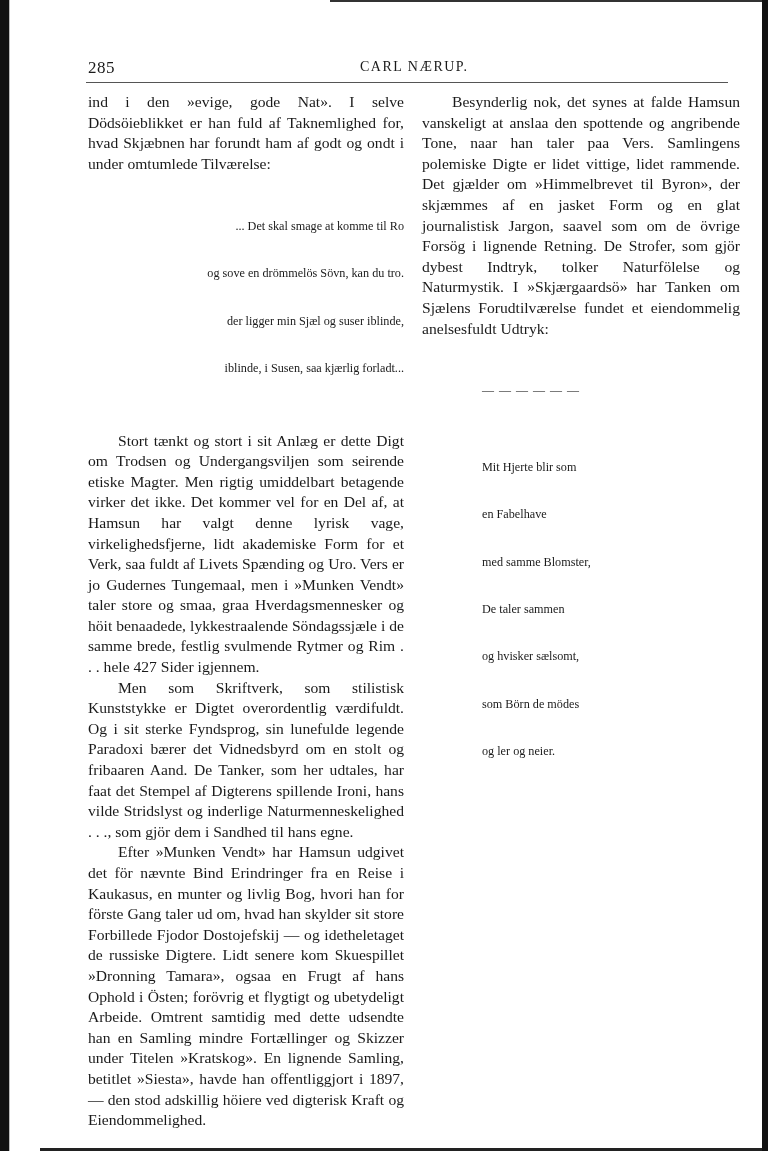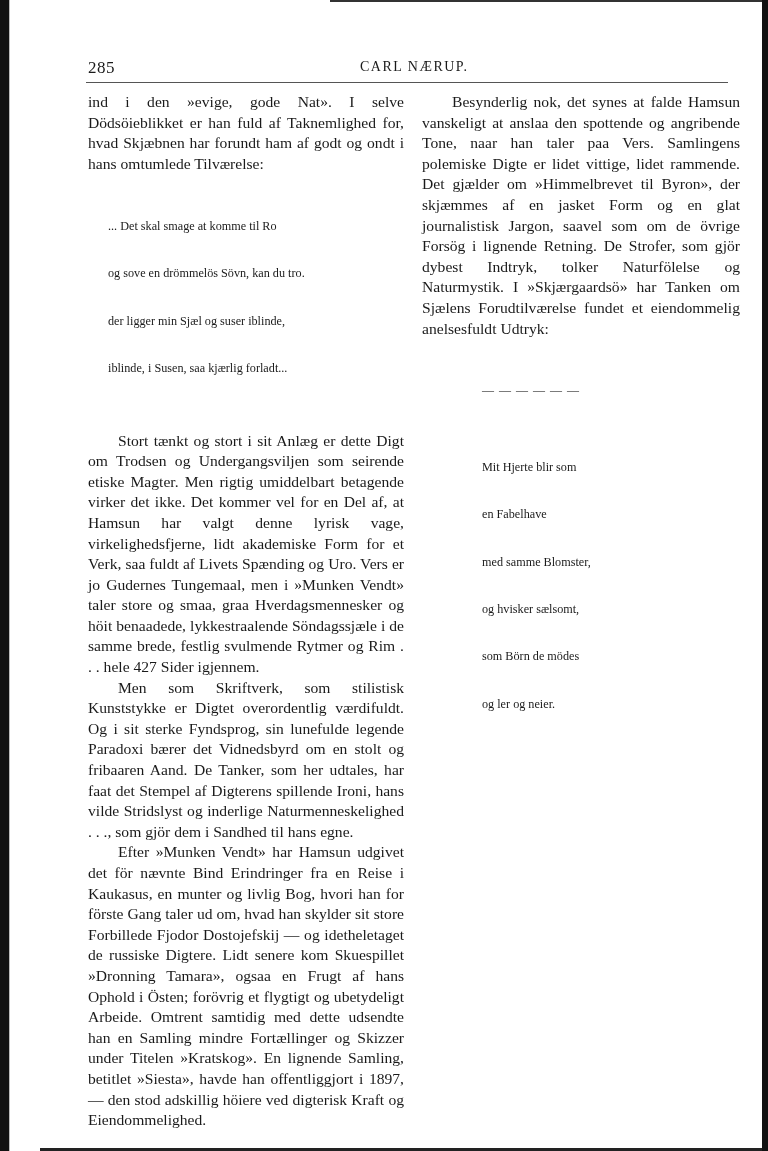--- a/index.html
+++ b/index.html
@@ -38,23 +38,23 @@
 <div class="edge-top"></div>
 <div class="edge-bottom"></div>
 
 <div class="running-head">
   <span class="page-number">285</span>
   <span class="header-title">CARL NÆRUP.</span>
 </div>
 <div class="head-rule"></div>
 
 <div class="col col-left">
-  <p class="para">ind i den »evige, gode Nat». I selve Dödsöieblikket er han fuld af Taknemlighed for, hvad Skjæbnen har forundt ham af godt og ondt i hans omtumlede Tilværelse:</p>
+  <p class="para">ind i den »evige, gode Nat». I selve Dödsöieblikket er han fuld af Taknemlighed for, hvad Skjæbnen har forundt ham af godt og ondt i under omtumlede Tilværelse:</p>
 
-  <div class="poem" style="margin: 13px 0 22px 20px;">
+  <div class="poem" style="margin: 13px 0 22px 20px; text-align: right;">
     <span class="poem-line">... Det skal smage at komme til Ro</span>
     <span class="poem-line">og sove en drömmelös Sövn, kan du tro.</span>
     <span class="poem-line">der ligger min Sjæl og suser iblinde,</span>
     <span class="poem-line">iblinde, i Susen, saa kjærlig forladt...</span>
   </div>
 
   <p class="para indent">Stort tænkt og stort i sit Anlæg er dette Digt om Trodsen og Undergangsviljen som seirende etiske Magter. Men rigtig umiddelbart betagende virker det ikke. Det kommer vel for en Del af, at Hamsun har valgt denne lyrisk vage, virkelighedsfjerne, lidt akademiske Form for et Verk, saa fuldt af Livets Spænding og Uro. Vers er jo Gudernes Tungemaal, men i »Munken Vendt» taler store og smaa, graa Hverdagsmennesker og höit benaadede, lykkestraalende Söndagssjæle i de samme brede, festlig svulmende Rytmer og Rim . . . hele 427 Sider igjennem.</p>
   <p class="para indent">Men som Skriftverk, som stilistisk Kunststykke er Digtet overordentlig værdifuldt. Og i sit sterke Fyndsprog, sin lunefulde legende Paradoxi bærer det Vidnedsbyrd om en stolt og fribaaren Aand. De Tanker, som her udtales, har faat det Stempel af Digterens spillende Ironi, hans vilde Stridslyst og inderlige Naturmenneskelighed . . ., som gjör dem i Sandhed til hans egne.</p>
   <p class="para indent">Efter »Munken Vendt» har Hamsun udgivet det för nævnte Bind Erindringer fra en Reise i Kaukasus, en munter og livlig Bog, hvori han for förste Gang taler ud om, hvad han skylder sit store Forbillede Fjodor Dostojefskij — og idetheletaget de russiske Digtere. Lidt senere kom Skuespillet »Dronning Tamara», ogsaa en Frugt af hans Ophold i Östen; forövrig et flygtigt og ubetydeligt Arbeide. Omtrent samtidig med dette udsendte han en Samling mindre Fortællinger og Skizzer under Titelen »Kratskog». En lignende Samling, betitlet »Siesta», havde han offentliggjort i 1897, — den stod adskillig höiere ved digterisk Kraft og Eiendommelighed.</p>
 
@@ -62,20 +62,21 @@
 
 <div class="col col-right">
   <p class="para indent">Besynderlig nok, det synes at falde Hamsun vanskeligt at anslaa den spottende og angribende Tone, naar han taler paa Vers. Samlingens polemiske Digte er lidet vittige, lidet rammende. Det gjælder om »Himmelbrevet til Byron», der skjæmmes af en jasket Form og en glat journalistisk Jargon, saavel som om de övrige Forsög i lignende Retning. De Strofer, som gjör dybest Indtryk, tolker Naturfölelse og Naturmystik. I »Skjærgaardsö» har Tanken om Sjælens Forudtilværelse fundet et eiendommelig anelsesfuldt Udtryk:</p>
 
   <div class="poem" style="margin: 12px 0 18px 60px;">
     <div class="dash-row">— — — — — —</div>
     <div class="poem-stanza">
       <span class="poem-line">Mit Hjerte blir som</span>
       <span class="poem-line">en Fabelhave</span>
       <span class="poem-line">med samme Blomster,</span>
+      <span class="poem-line">De taler sammen</span>
       <span class="poem-line">og hvisker sælsomt,</span>
       <span class="poem-line">som Börn de mödes</span>
       <span class="poem-line">og ler og neier.</span>
     </div>
     
   </div>
 
 </div>
 
 </body></html>

